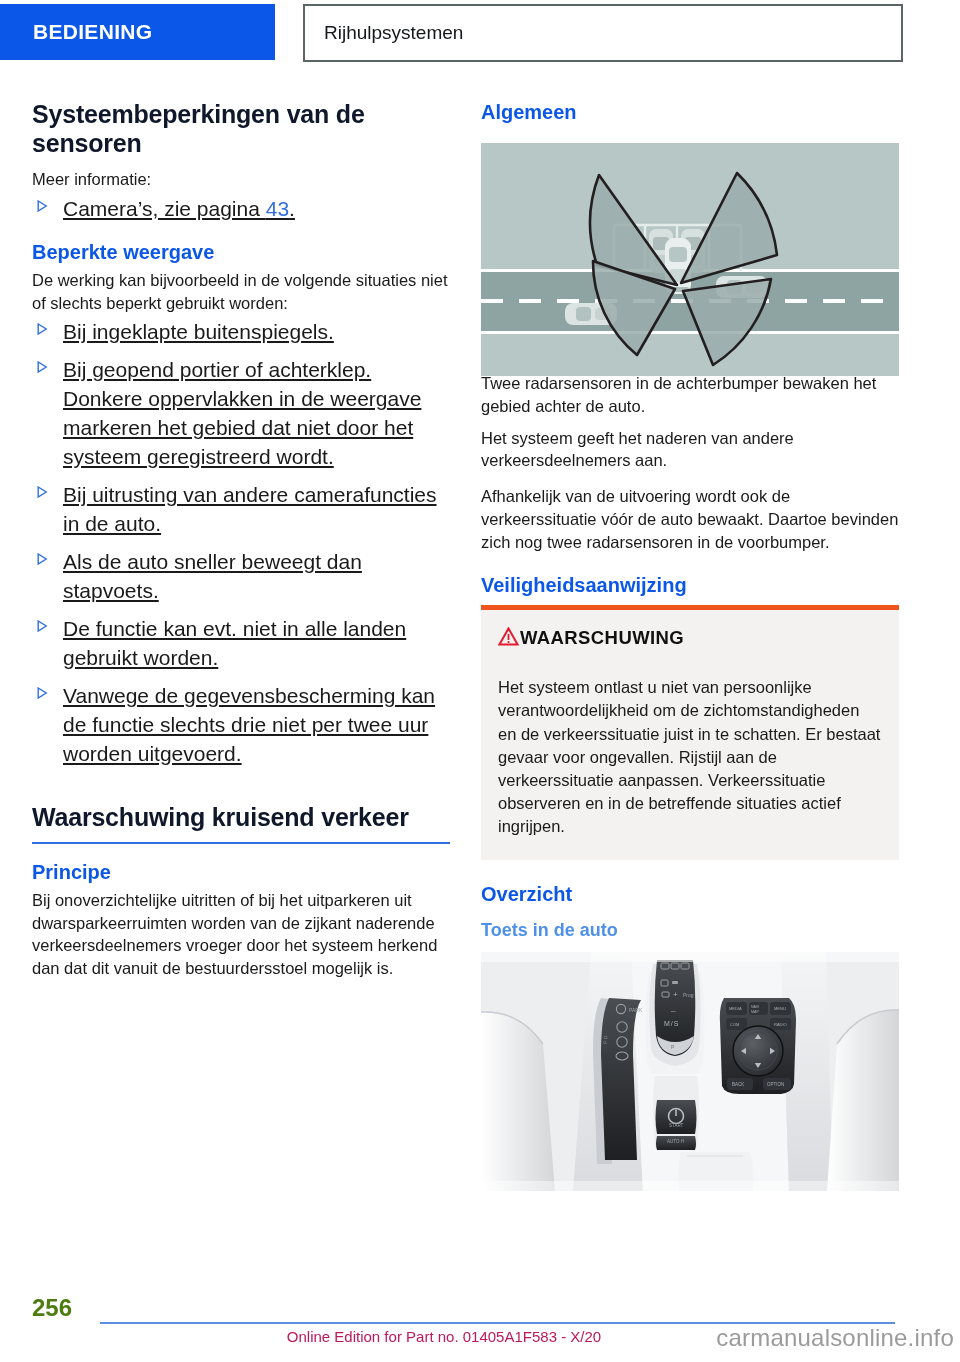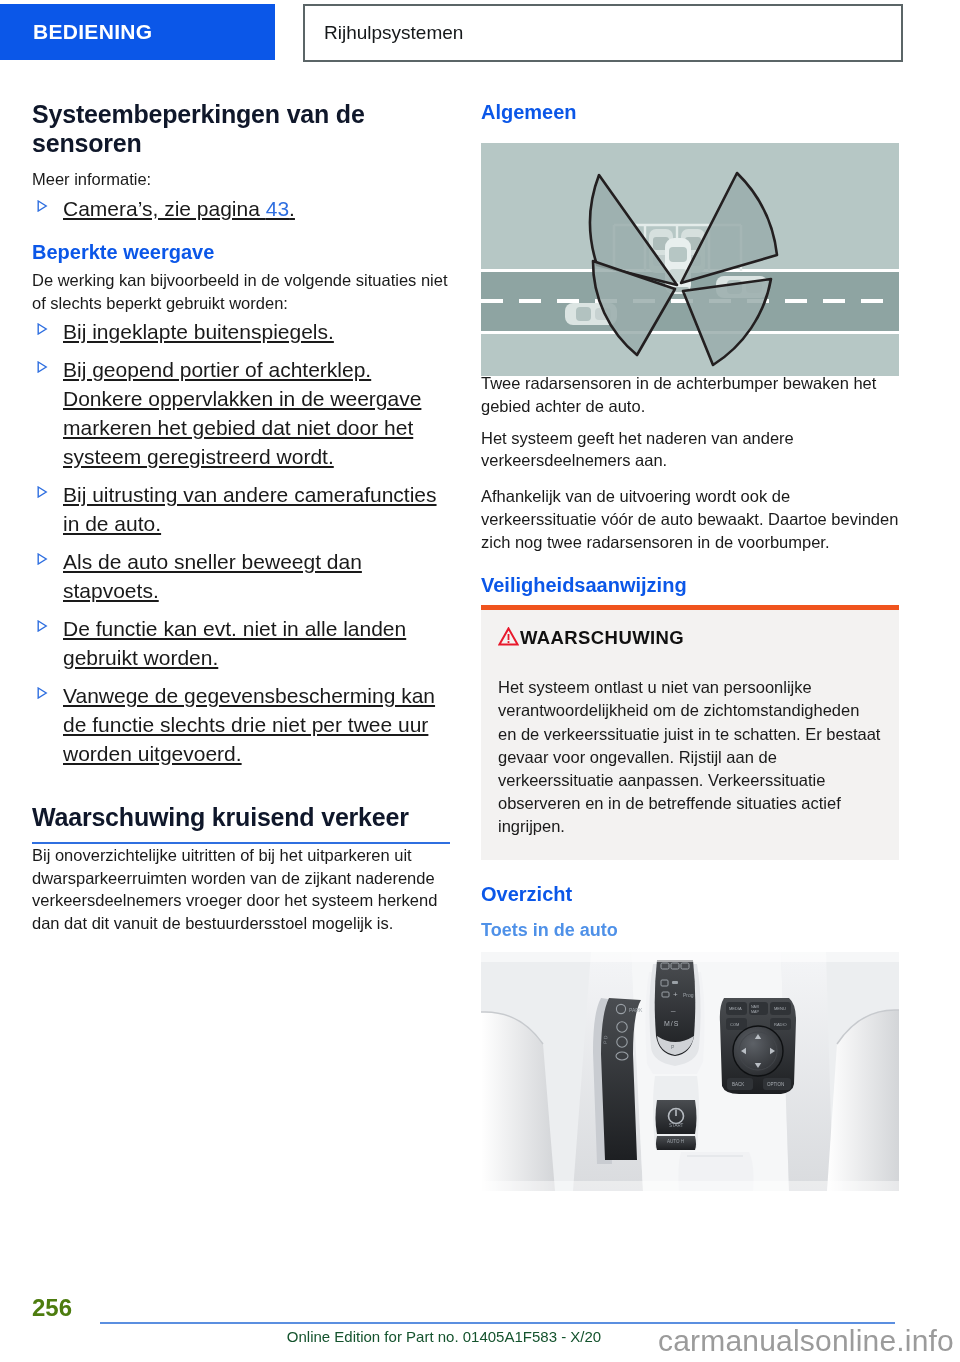--- a/index.html
+++ b/index.html
@@ -93,24 +93,24 @@
   
   .footer{position:absolute;left:0;bottom:0;width:960px;height:72px;}
   .pagenum{
     position:absolute;left:32px;top:4px;font-size:24px;font-weight:bold;color:#4d7c0f;
   }
   .footrule{
     position:absolute;left:100px;top:32px;width:795px;height:2px;background:#5b8fe0;
   }
   .footline{
     position:absolute;left:0;top:38px;width:888px;text-align:center;
-    font-size:15px;color:#14532d;
+    font-size:15px;color:#be185d;
   }
   .watermark{
-    position:absolute;right:6px;top:34px;font-size:30px;color:#9b9b9b;
+    position:absolute;right:6px;top:34px;font-size:24px;color:#9b9b9b;
     letter-spacing:.2px;
     text-align:center;
   }
 </style>
 </head>
 <body>
 
 <div class="header">
   <div class="header-tab">
     <span class="header-tab-label">BEDIENING</span>
@@ -170,20 +170,21 @@
       <li><span class="tri">
           <svg width="11" height="12" viewBox="0 0 11 12">
             <path d="M1.2 1 L9.2 6 L1.2 11 Z" fill="none" stroke="#2f6fe0" stroke-width="1.4"></path>
           </svg>
         </span><span>Vanwege de gegevensbescherming kan de functie slechts drie niet per twee uur worden uitgevoerd.</span></li>
     </ul>
 
   <h1 class="sec spaced">Waarschuwing kruisend verkeer</h1>
   <hr class="rule">
 
+  <h2 class="sub">Principe</h2>
   <p class="body">Bij onoverzichtelijke uitritten of bij het uitparkeren uit dwarsparkeerruimten worden van de zijkant naderende verkeersdeelnemers vroeger door het systeem herkend dan dat dit vanuit de bestuurdersstoel mogelijk is.</p>
 </div>
 
 <div class="col col-right">
 
   <h2 class="sub first">Algemeen</h2>
 
   <div style="height:243px"></div>
 
   <p class="body">Twee radarsensoren in de achterbumper bewaken het gebied achter de auto.</p>

